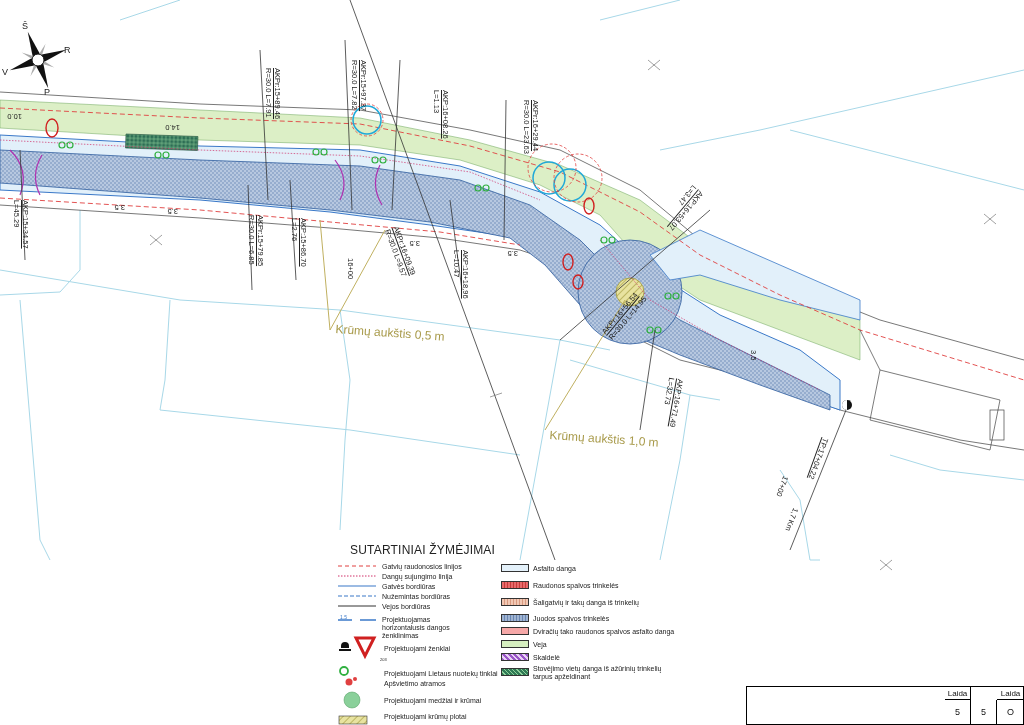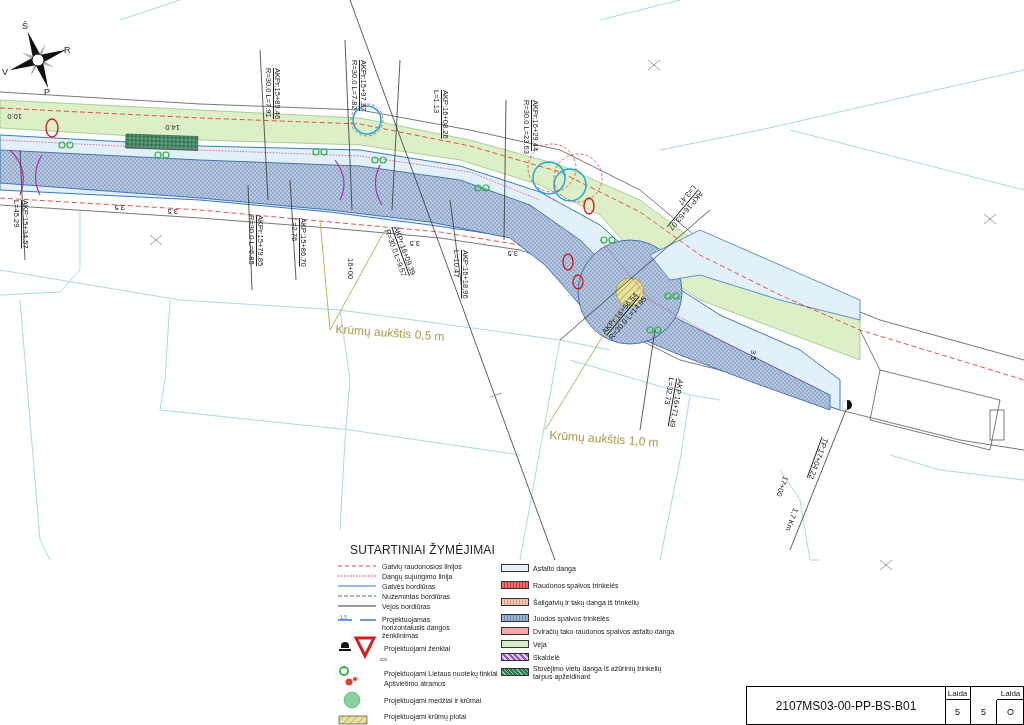--- a/index.html
+++ b/index.html
@@ -257,20 +257,19 @@
   <span class="lg" style="left:533px;top:628px;">Dviračių tako raudonos spalvos asfalto danga</span>
   <div class="swatch" style="left:501px;top:640px;background:#d6efc0;"></div>
   <span class="lg" style="left:533px;top:641px;">Veja</span>
   <div class="swatch" style="left:501px;top:653px;background:repeating-linear-gradient(45deg,#9a55c8 0 2px,#e8d0f4 2px 4px);"></div>
   <span class="lg" style="left:533px;top:654px;">Skaldelė</span>
   <div class="swatch" style="left:501px;top:668px;background:repeating-linear-gradient(45deg,#2f7a55 0 2px,#8fd09a 2px 3px);"></div>
   <span class="lg" style="left:533px;top:665px;width:140px;white-space:normal;">Stovėjimo vietų danga iš ažūrinių trinkelių tarpus apželdinant</span>
 </div>
 
 <div class="tb">
-  <div class="code">2107MS03-00-PP-BS-B01</div>
   <div class="cell hdr" style="left:198px;">Laida</div>
   <div class="cell hdr" style="left:224px;margin-top:48px;">Lapų</div>
   <div class="cell hdr" style="left:250px;border-right:none;width:27px;">Laida</div>
   <div class="cell val" style="left:198px;">5</div>
   <div class="cell val" style="left:224px;">5</div>
   <div class="cell val" style="left:250px;border-right:none;width:27px;">O</div>
 </div>
 
 </body></html>

